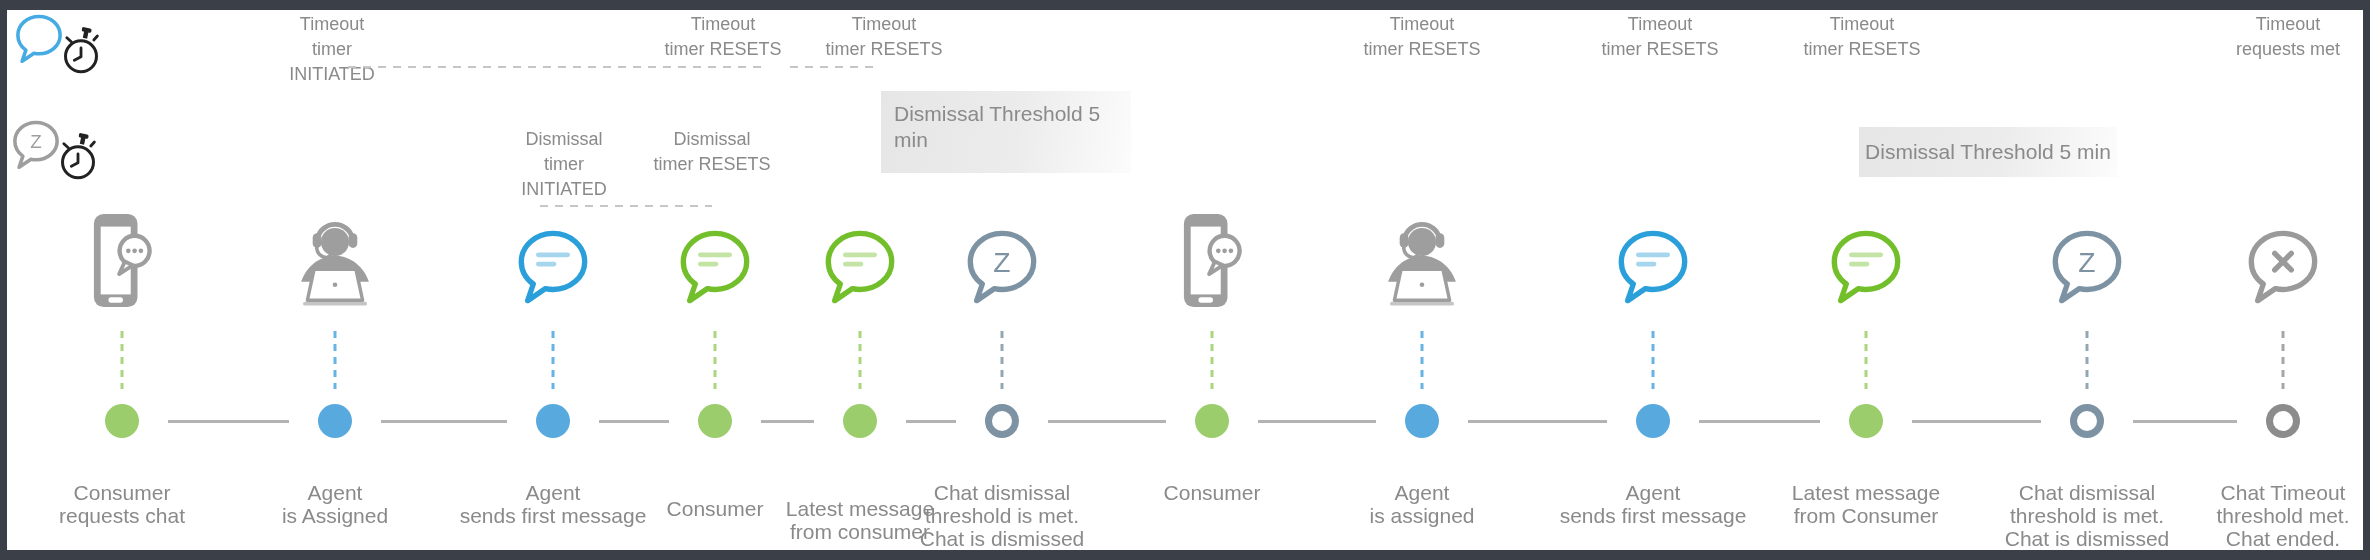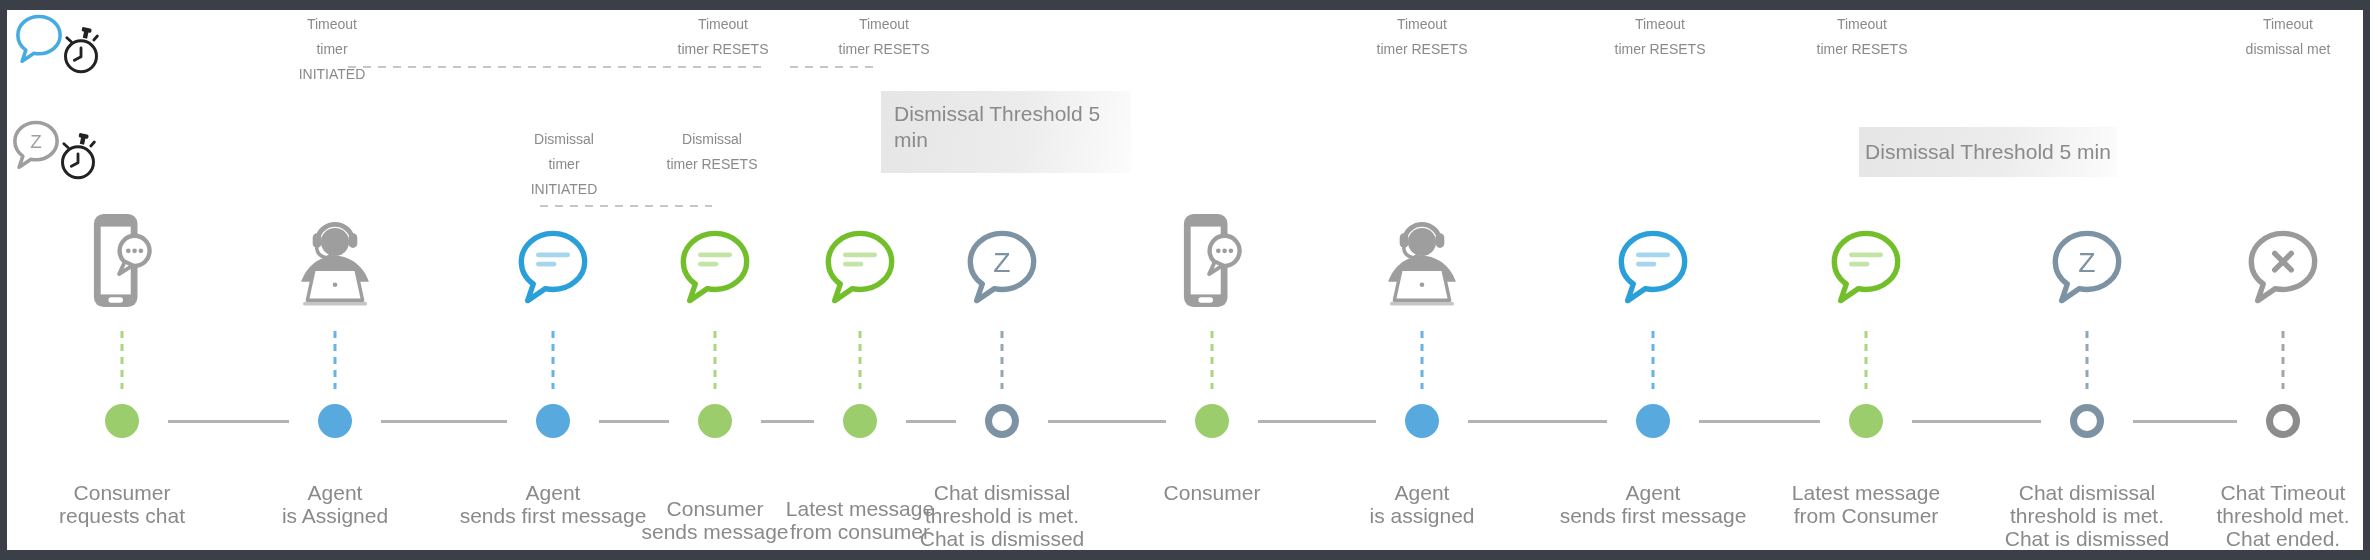--- a/index.html
+++ b/index.html
@@ -5,21 +5,21 @@
   html,body{margin:0;padding:0;background:#ffffff;font-family:"Liberation Sans",sans-serif;}
   .frame{
     position:relative;width:2370px;height:560px;box-sizing:border-box;
     border:10px solid var(--frame);border-left-width:7px;border-right-width:7px;
     background:#fff;overflow:hidden;
   }
   .canvas{position:absolute;left:-7px;top:-10px;width:2370px;height:560px;}
 
   
   .ann{position:absolute;transform:translateX(-50%);text-align:center;
-       color:var(--text-gray);font-size:14px;line-height:25px;white-space:nowrap;}
+       color:var(--text-gray);font-size:18px;line-height:25px;white-space:nowrap;}
   .ann.timeout{top:12px}
   .ann.dismissal{top:127px}
 
   .hdash{position:absolute;height:2px;
          background:repeating-linear-gradient(to right,var(--dash-line) 0 8px,transparent 8px 15px);}
 
   .tbox{position:absolute;box-sizing:border-box;color:var(--text-gray);font-size:21px;line-height:26px;
         padding:10px 13px;
         background:linear-gradient(100deg,var(--box-bg-start) 0%,#ececec 55%,var(--box-bg-end) 100%);}
   .tbox.nowrap{white-space:nowrap;display:flex;align-items:center;justify-content:center;padding:0;}
@@ -121,21 +121,21 @@
       <div class="ann timeout" style="left: 1660px;">
         <div>Timeout</div>
         <div>timer RESETS</div>
       </div>
       <div class="ann timeout" style="left: 1862px;">
         <div>Timeout</div>
         <div>timer RESETS</div>
       </div>
       <div class="ann timeout" style="left: 2288px;">
         <div>Timeout</div>
-        <div>dismissal met</div>
+        <div>requests met</div>
       </div>
       <div class="ann dismissal" style="left: 564px;">
         <div>Dismissal</div>
         <div>timer</div>
         <div>INITIATED</div>
       </div>
       <div class="ann dismissal" style="left: 712px;">
         <div>Dismissal</div>
         <div>timer RESETS</div>
       </div>
@@ -199,21 +199,20 @@
   <svg width="78" height="82" viewBox="0 0 80 84">
     <path d="M40 6.5 C22 6.5 7.5 19.5 7.5 35.5 C7.5 44.8 12.3 53 19.8 58.4 L14 75.5 L32.3 63.1 C34.8 63.7 37.3 64 40 64 C58 64 72.5 51.2 72.5 35.5 C72.5 19.5 58 6.5 40 6.5 Z" fill="#fff" stroke="currentColor" stroke-width="5.5" stroke-linejoin="round"></path>
     <line x1="25" y1="28.5" x2="55" y2="28.5" stroke="currentColor" stroke-width="5" stroke-linecap="round" opacity="0.42"></line>
     <line x1="25" y1="38" x2="41" y2="38" stroke="currentColor" stroke-width="5" stroke-linecap="round" opacity="0.42"></line>
   </svg>
 </div>
       <div class="vdash" style="left: 715px; --dc: var(--dash-green);"></div>
       <div class="dot green" style="left: 715px;"></div>
       <div class="step-label low" style="left: 715px;">
         <div>Consumer</div>
-        <div>sends message</div>
       </div>
       <div class="icon-wrap color-green" style="left: 860px;">
   <svg width="78" height="82" viewBox="0 0 80 84">
     <path d="M40 6.5 C22 6.5 7.5 19.5 7.5 35.5 C7.5 44.8 12.3 53 19.8 58.4 L14 75.5 L32.3 63.1 C34.8 63.7 37.3 64 40 64 C58 64 72.5 51.2 72.5 35.5 C72.5 19.5 58 6.5 40 6.5 Z" fill="#fff" stroke="currentColor" stroke-width="5.5" stroke-linejoin="round"></path>
     <line x1="25" y1="28.5" x2="55" y2="28.5" stroke="currentColor" stroke-width="5" stroke-linecap="round" opacity="0.42"></line>
     <line x1="25" y1="38" x2="41" y2="38" stroke="currentColor" stroke-width="5" stroke-linecap="round" opacity="0.42"></line>
   </svg>
 </div>
       <div class="vdash" style="left: 860px; --dc: var(--dash-green);"></div>
       <div class="dot green" style="left: 860px;"></div>

